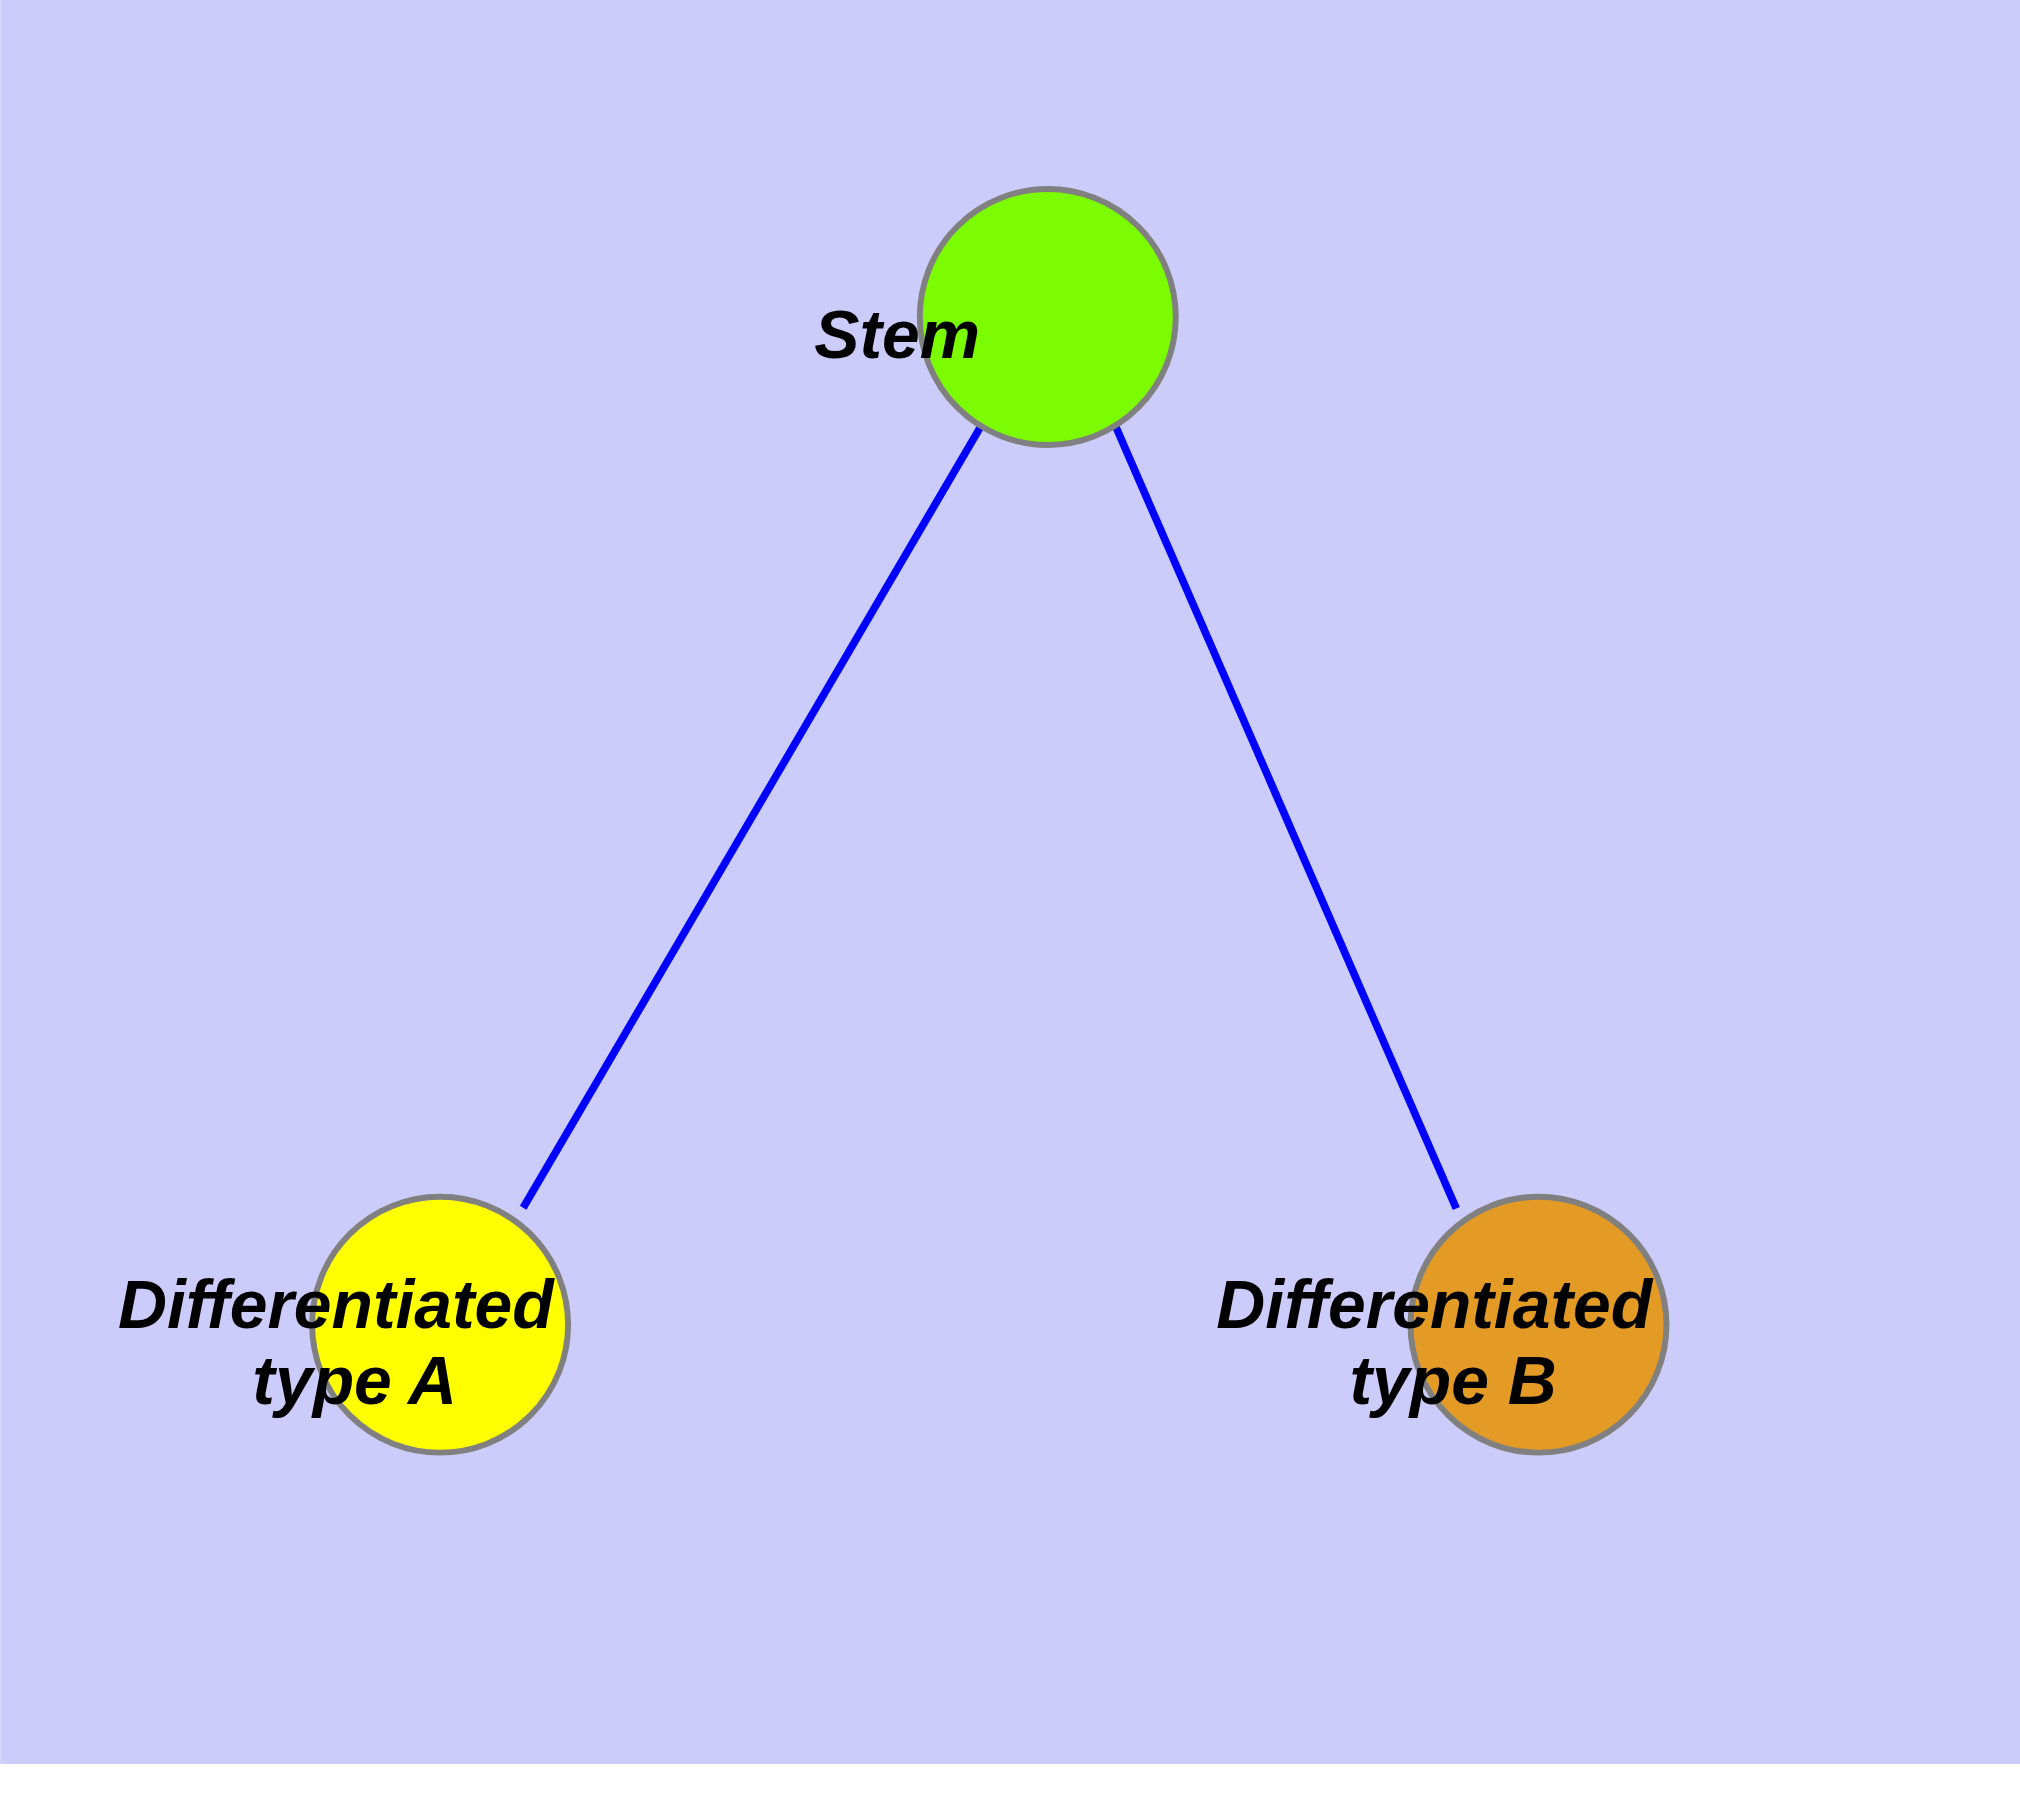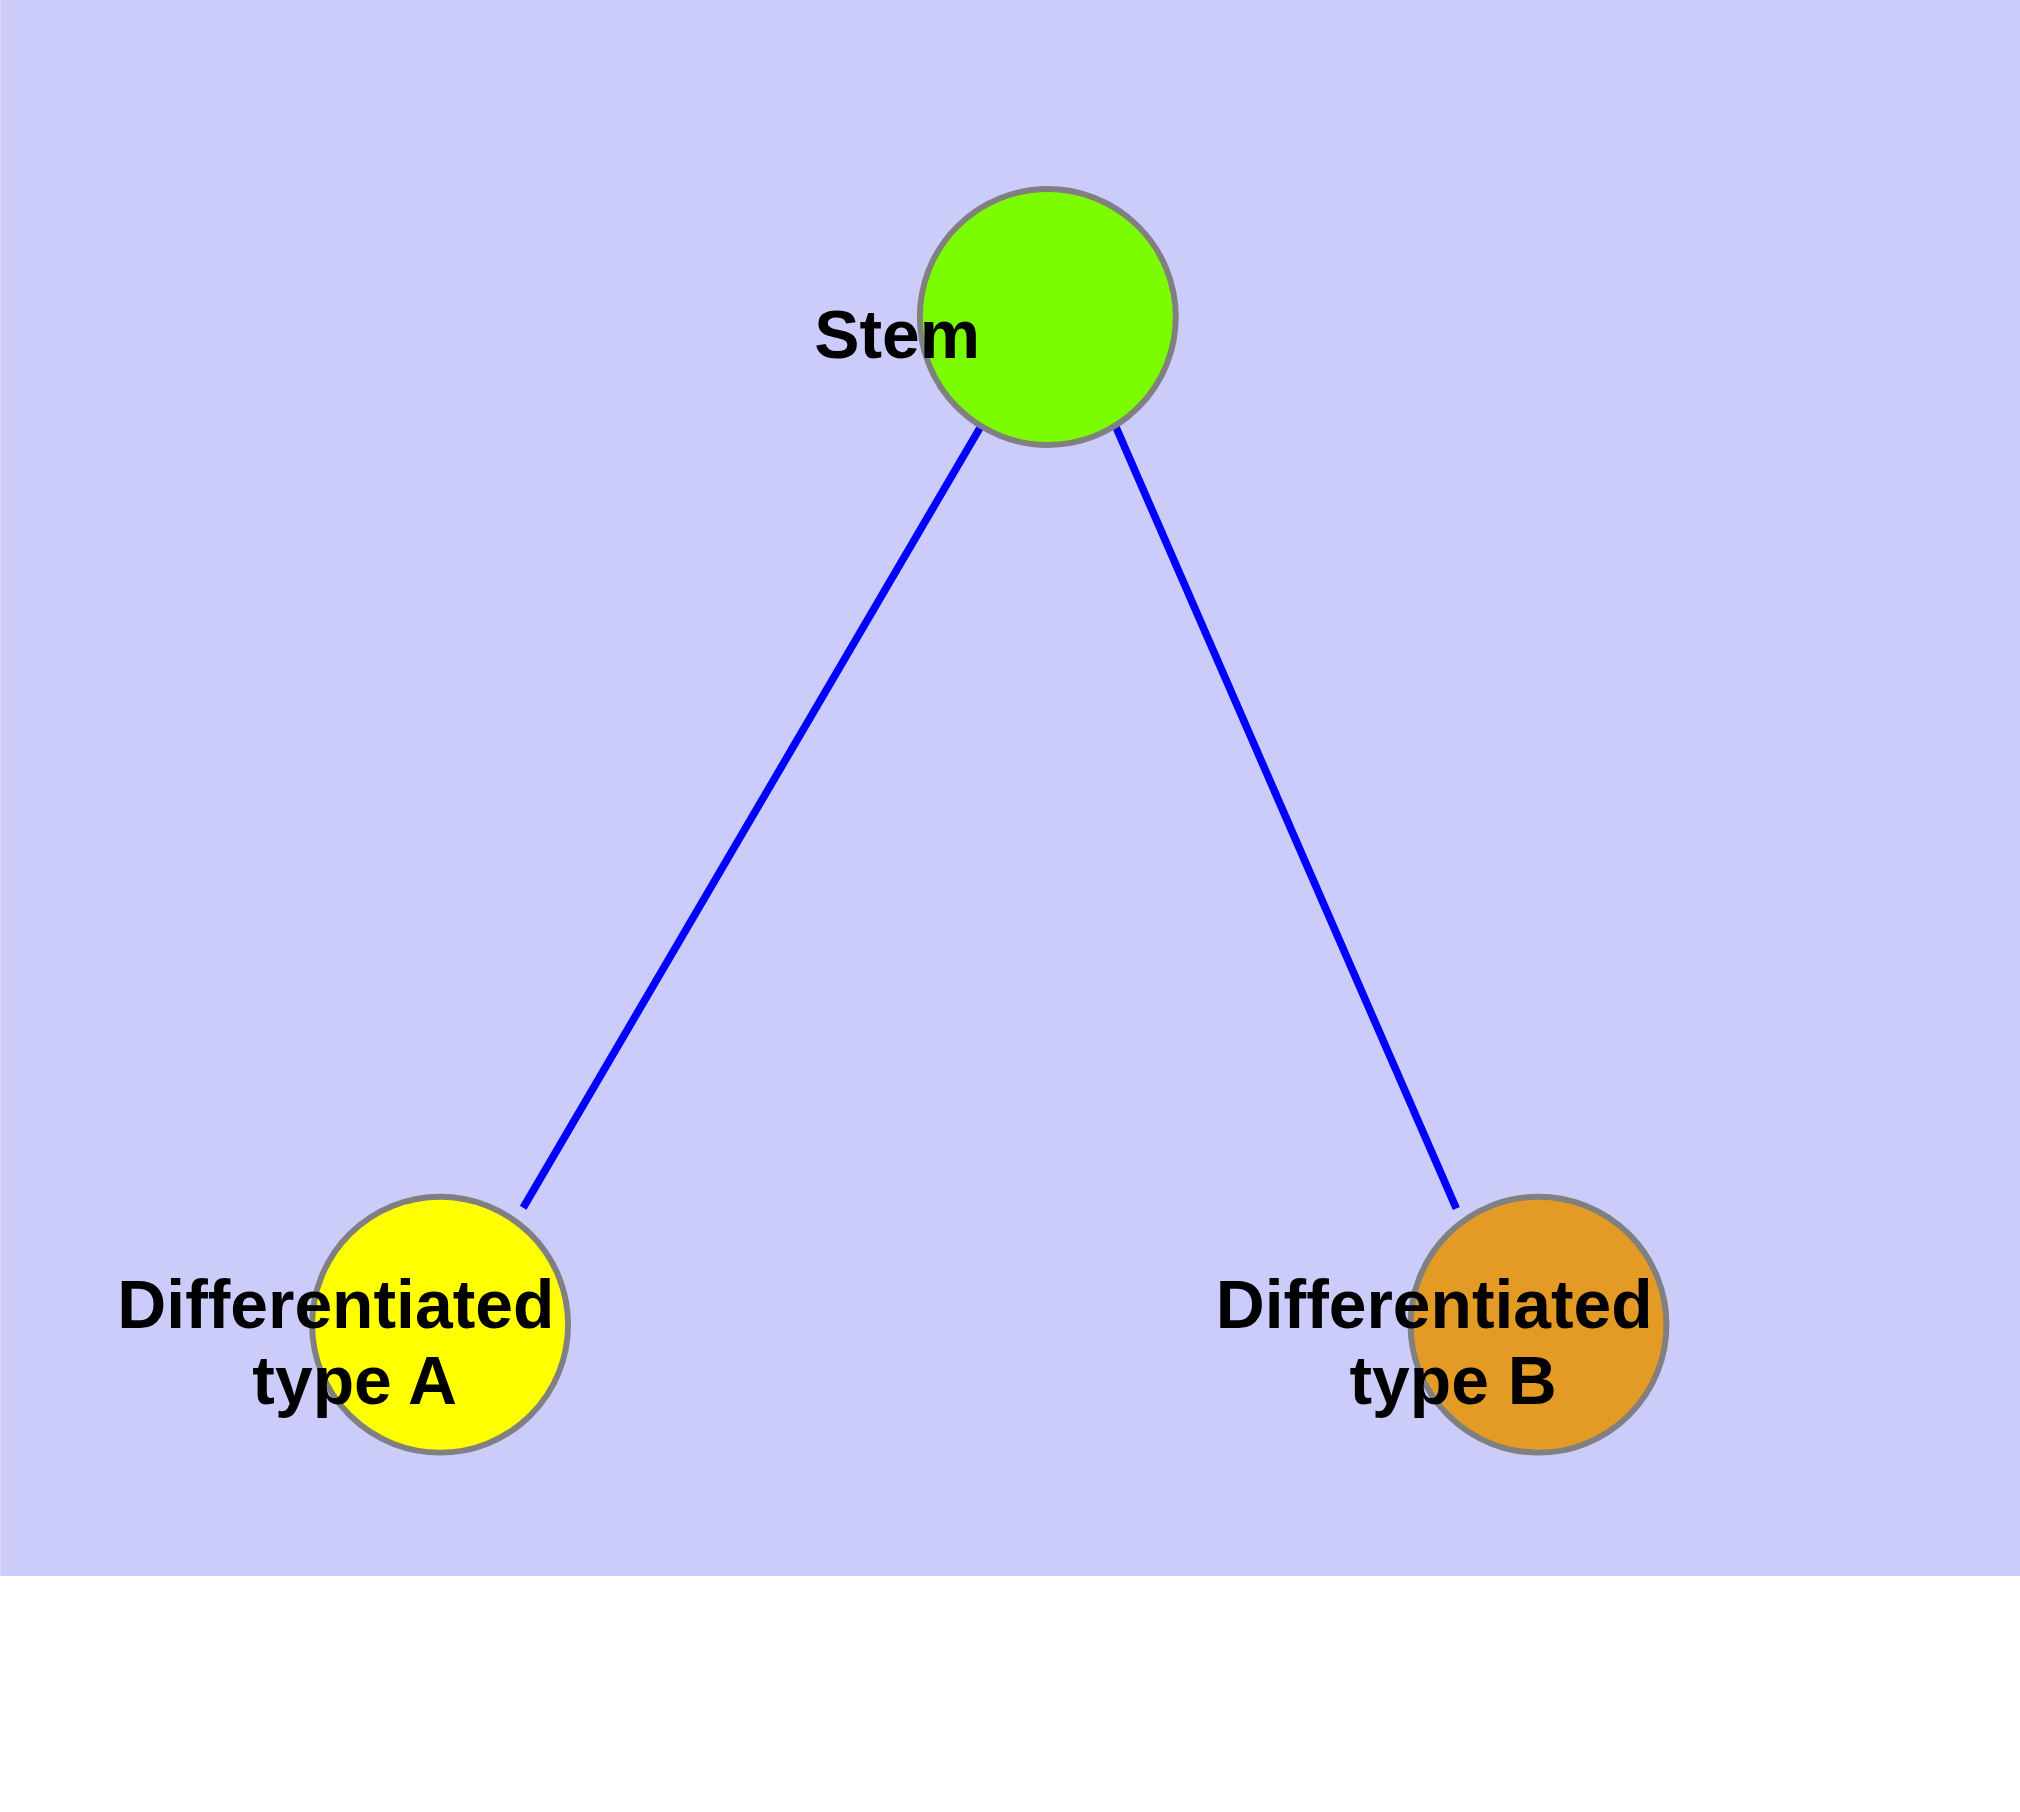--- a/index.html
+++ b/index.html
@@ -29,21 +29,21 @@
     fill: #000000;
     text-anchor: middle;
     dominant-baseline: middle;
     paint-order: normal;
     white-space: pre;
   }
 </style>
 </head>
 <body>
 
-<div id="canvas" style="width: 2021px; height: 1576px;">
+<div id="canvas" style="width: 2021px; height: 1764px; font-style: italic;">
   <svg id="graph-svg" viewBox="0 0 2384 2138" xmlns="http://www.w3.org/2000/svg" style="width: 2021px; height: 1812px;">
 
     <rect id="bg-rect" x="0" y="0" width="2384" height="2138" fill="#ccccfb"></rect>
 
     <g id="edges-layer">
       <line class="graph-edge" id="edge-0" x1="1157" y1="503" x2="617" y2="1425" stroke="#0000ff" stroke-width="9" stroke-linecap="butt"></line>
       <line class="graph-edge" id="edge-1" x1="1316" y1="503" x2="1718" y2="1426" stroke="#0000ff" stroke-width="9" stroke-linecap="butt"></line>
     </g>
 
     <g id="nodes-layer">

